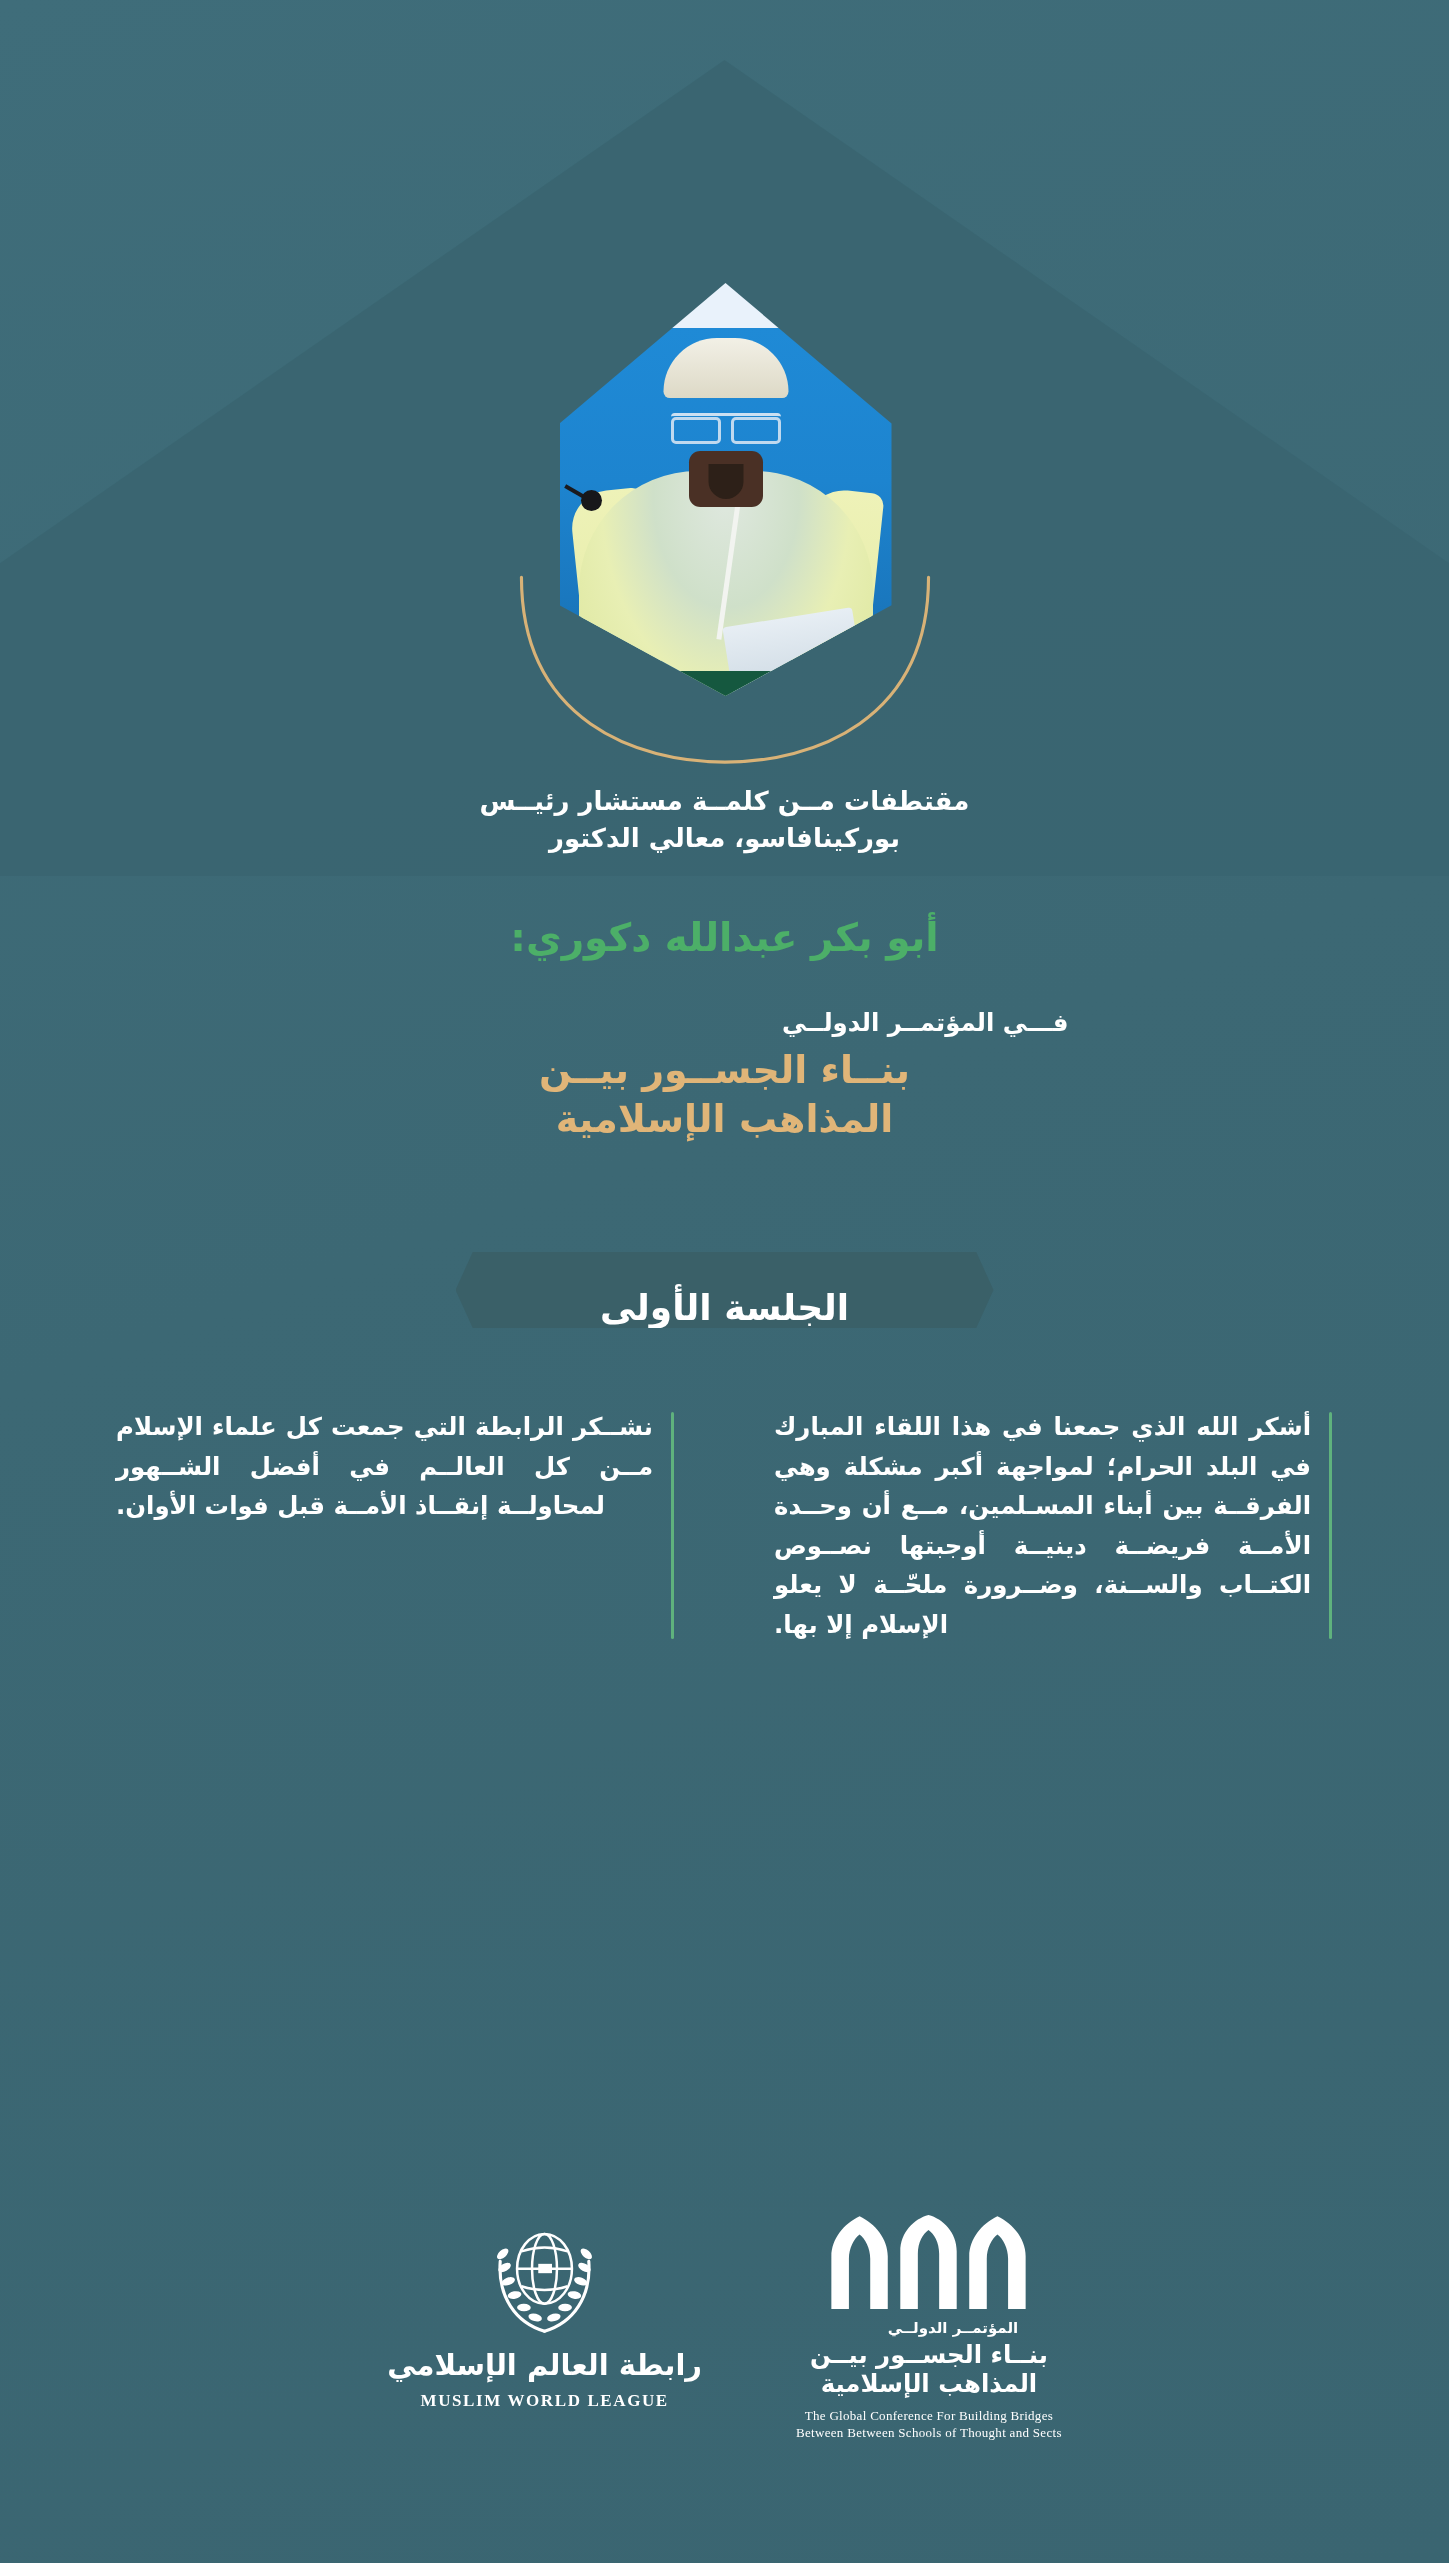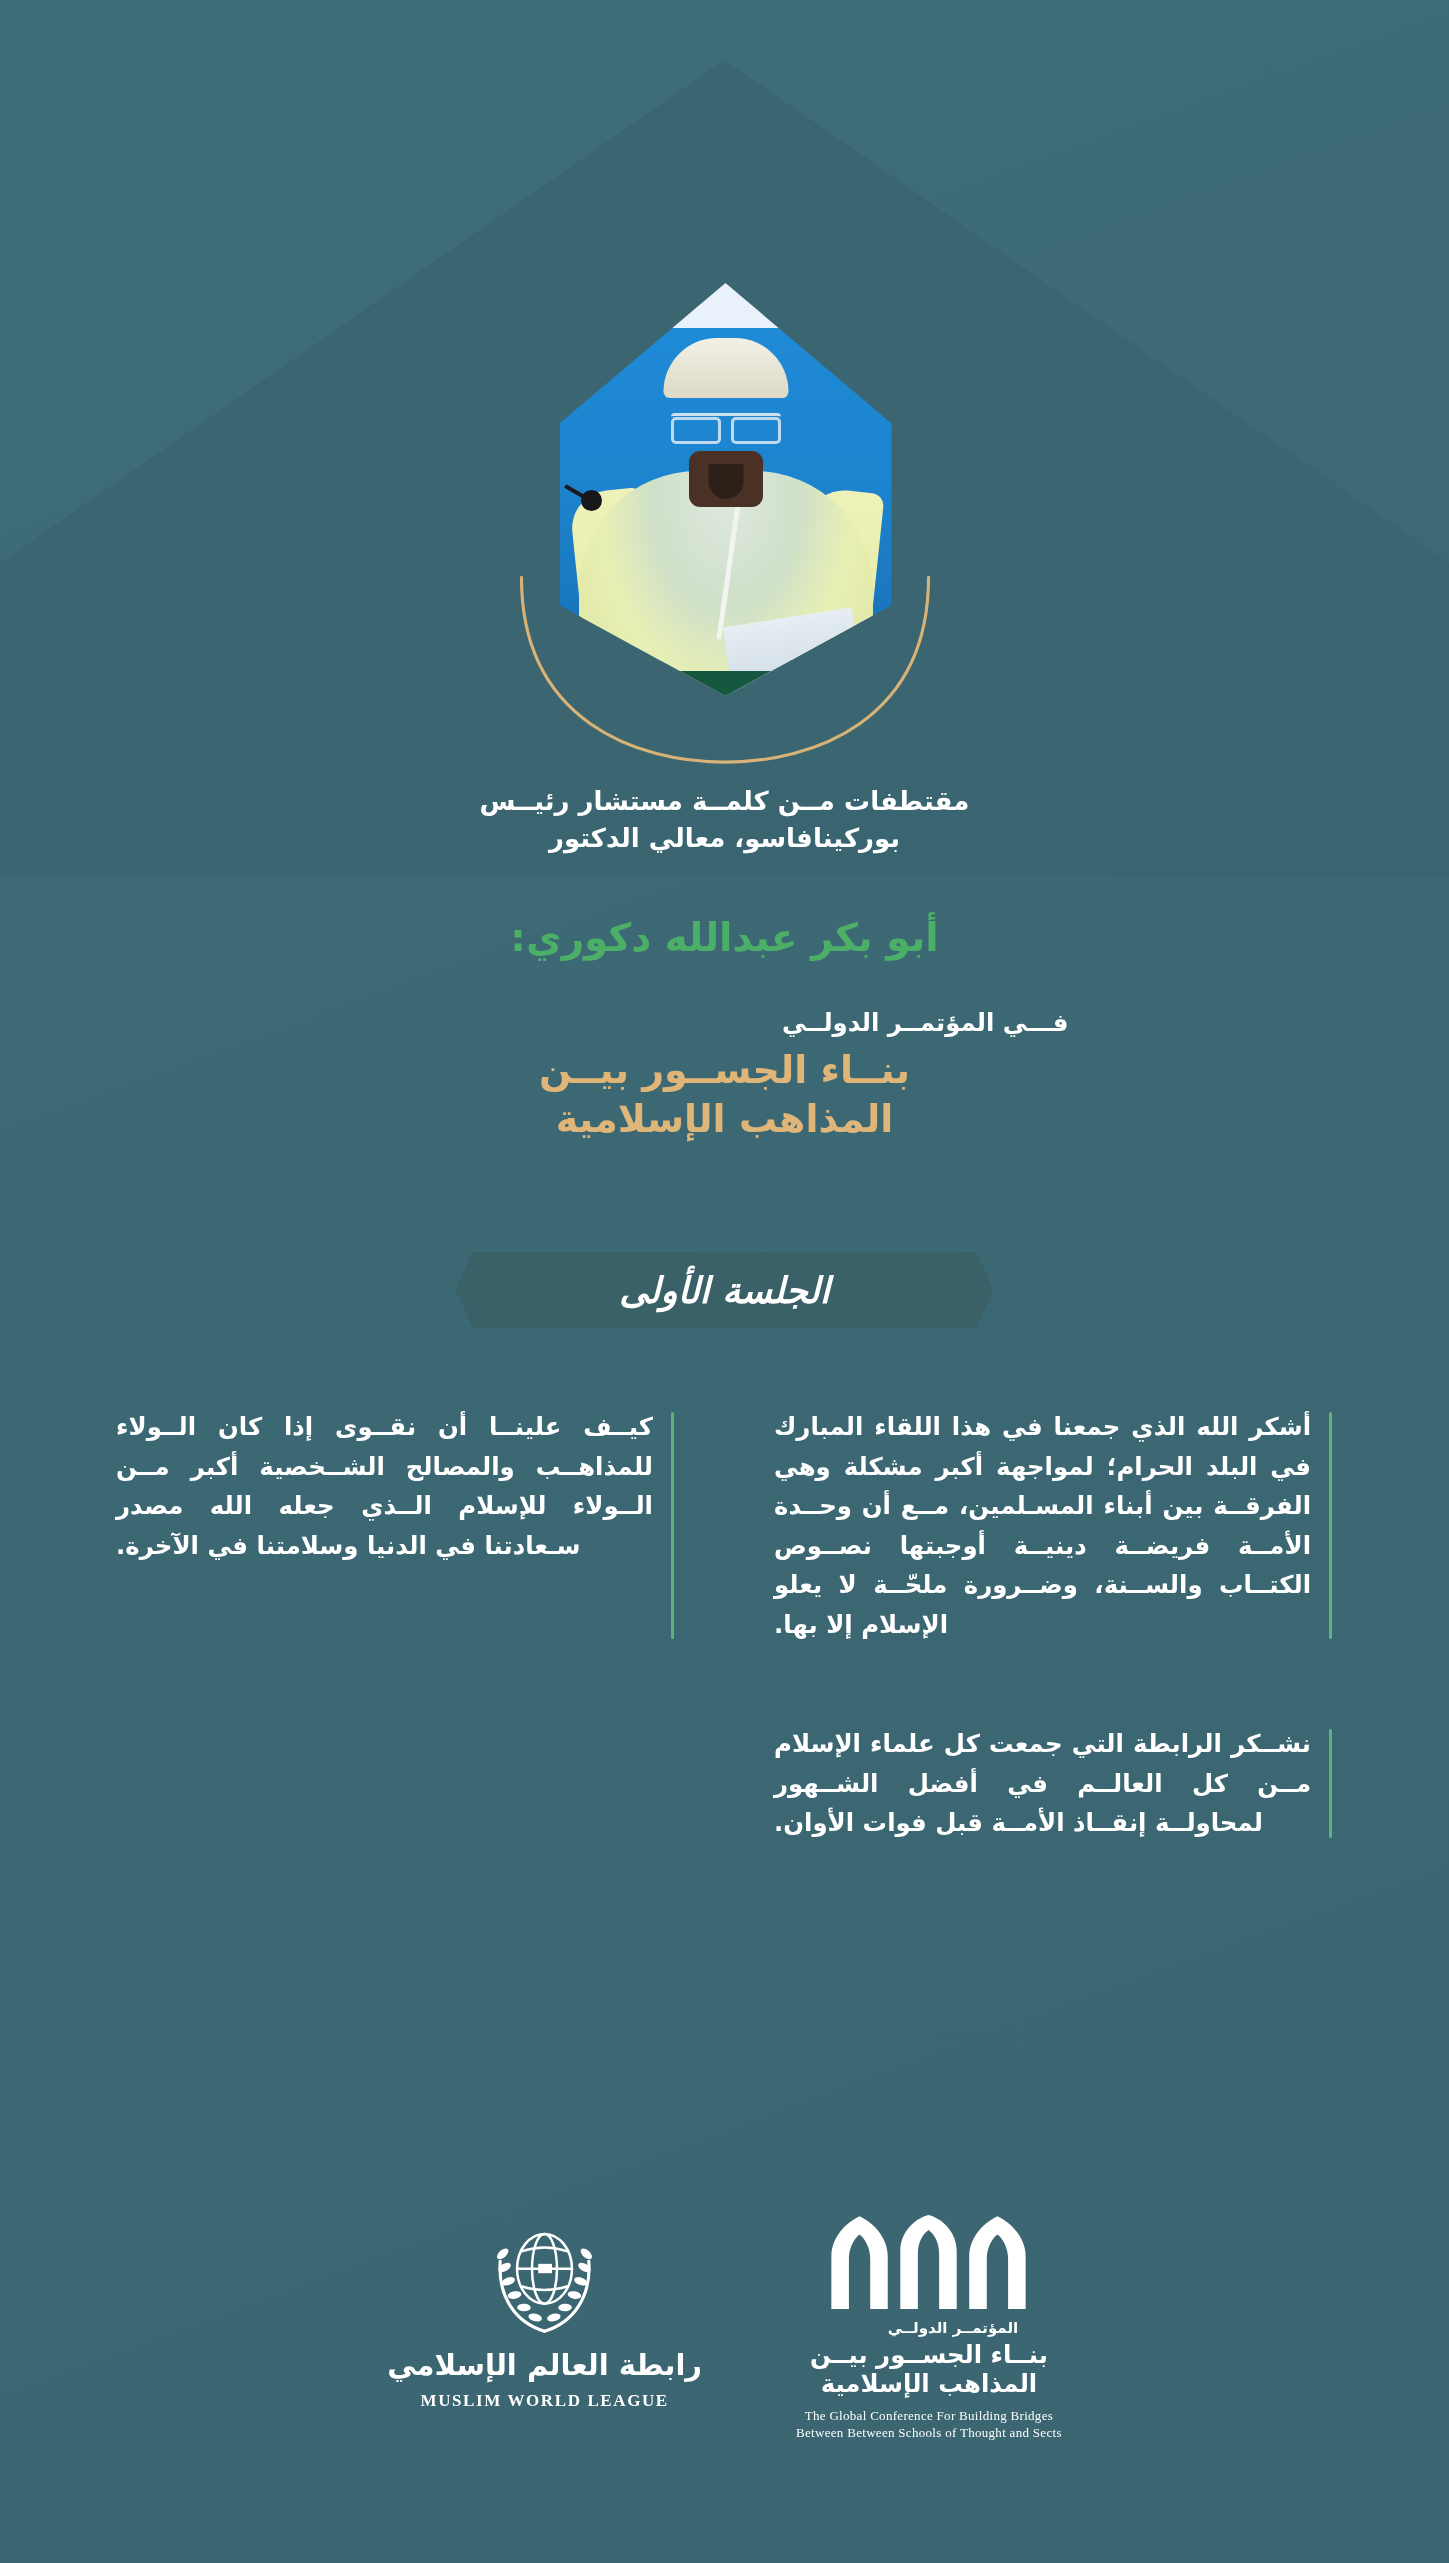--- a/index.html
+++ b/index.html
@@ -242,23 +242,22 @@
   .session-badge {
     position: absolute;
     left: 50%;
     top: 1252px;
     transform: translateX(-50%);
     width: 538px;
     height: 76px;
     background: #3a6068;
     clip-path: polygon(3.2% 0%, 96.8% 0%, 100% 50%, 96.8% 100%, 3.2% 100%, 0% 50%);
     display: flex;
-    align-items: center;
+    align-items: flex-end;
     justify-content: center;
-    font-style: italic;
   }
   .session-badge .label {
     font-size: 36px;
     font-weight: 700;
     color: #ffffff;
     letter-spacing: 0.6px;
   }
 
   
   .quotes {
@@ -395,24 +394,20 @@
   </div>
 
   <div class="session-badge">
     <span class="label">الجلسة الأولى</span>
   </div>
 
   <div class="quotes">
     <div class="quote">
       <span class="bar"></span>
       <span>أشكر الله الذي جمعنا في هذا اللقاء المبارك في البلد الحرام؛ لمواجهة أكبر مشكلة وهي الفرقــة بين أبناء المسـلمين، مــع أن وحــدة الأمــة فريضــة دينيــة أوجبتها نصــوص الكتــاب والســنة، وضــرورة ملحّــة لا يعلو الإسلام إلا بها.</span>
-    </div>
-    <div class="quote">
-      <span class="bar"></span>
-      <span>كيــف علينــا أن نقــوى إذا كان الــولاء للمذاهــب والمصالح الشــخصية أكبر مــن الــولاء للإسلام الــذي جعله الله مصدر سـعادتنا في الدنيا وسلامتنا في الآخرة.</span>
     </div>
     <div class="quote">
       <span class="bar"></span>
       <span>نشــكر الرابطة التي جمعت كل علماء الإسلام مــن كل العالــم في أفضل الشــهور لمحاولــة إنقــاذ الأمــة قبل فوات الأوان.</span>
     </div>
   </div>
 
   <div class="footer">
 
     <div class="logo-block">

